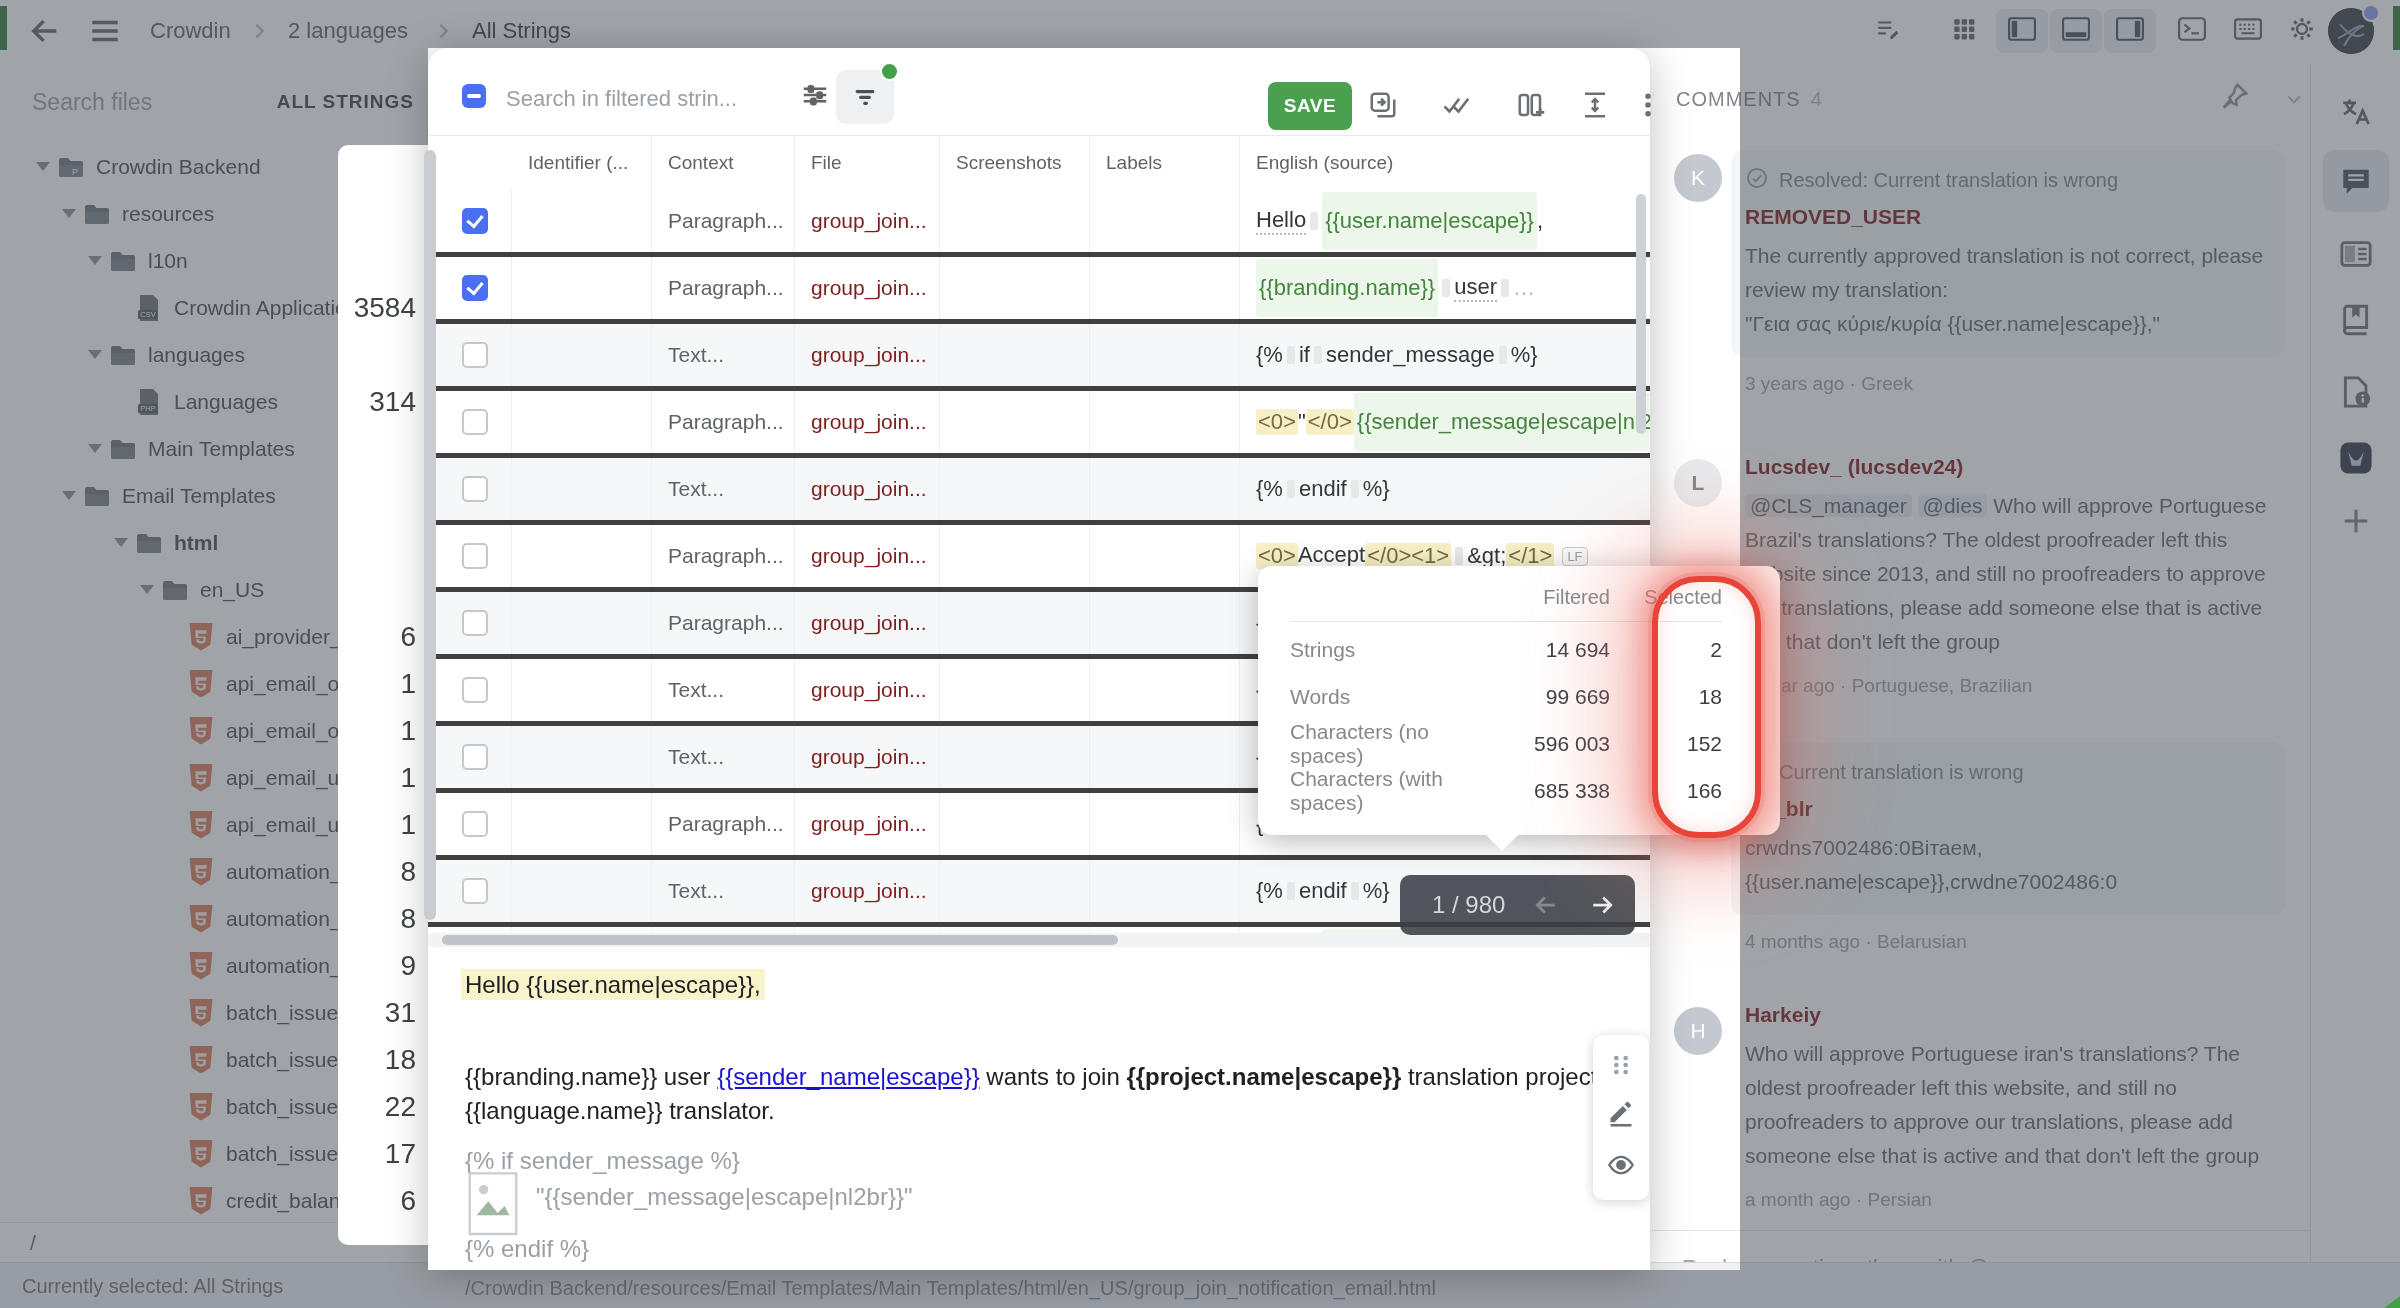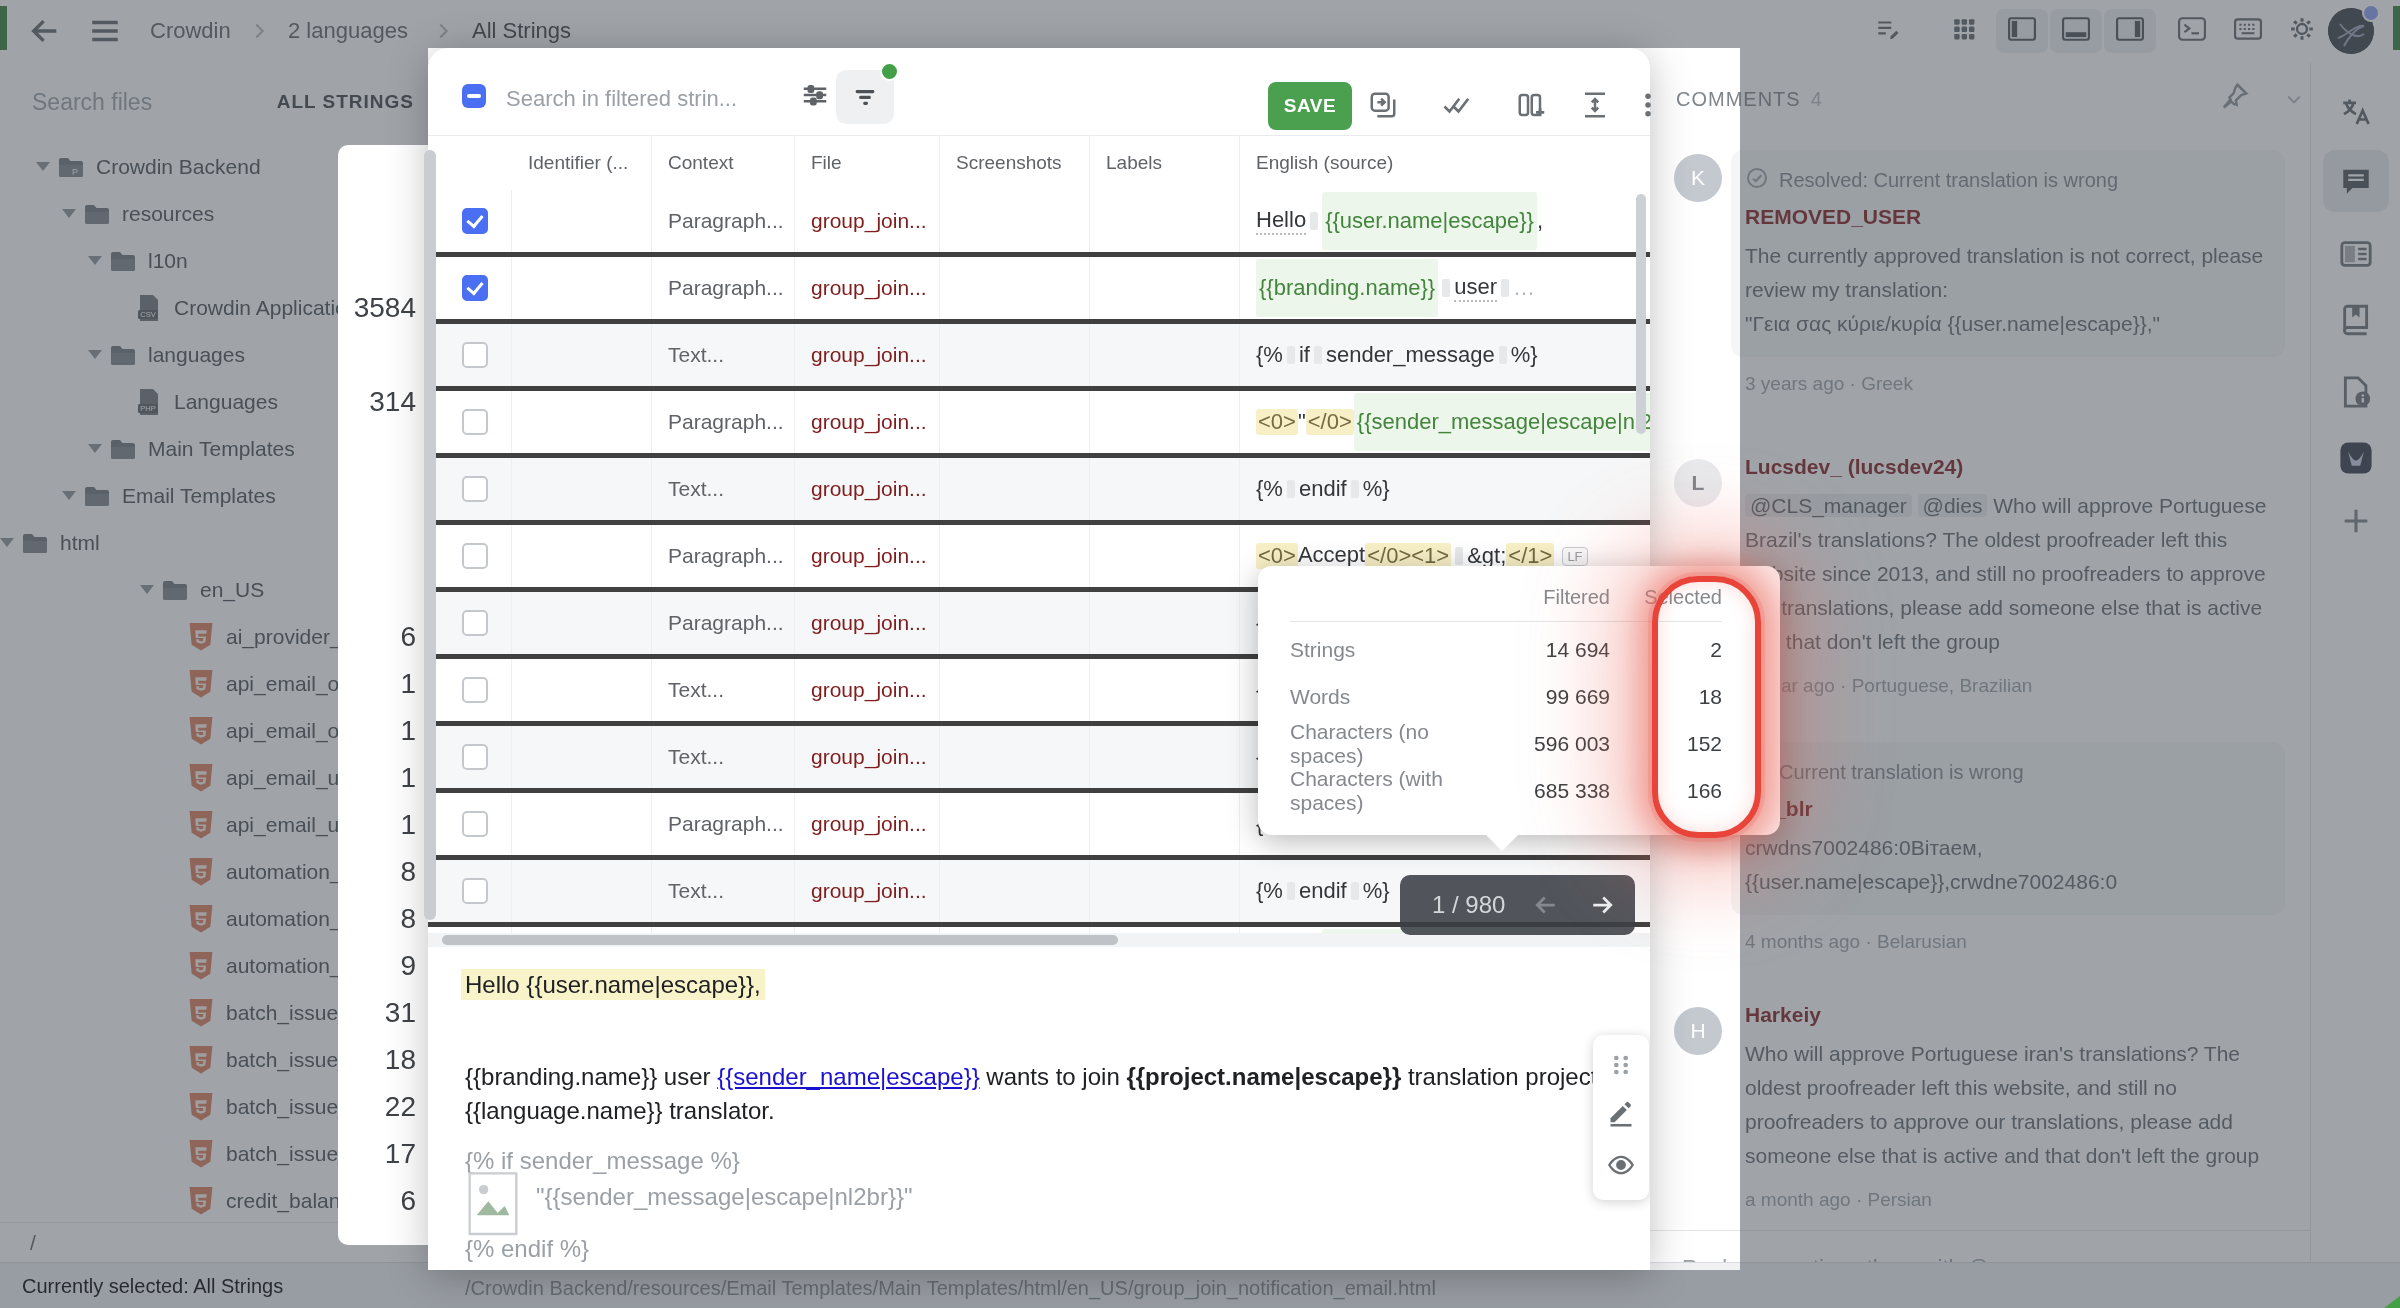--- a/index.html
+++ b/index.html
@@ -31,21 +31,21 @@
   .tarrow{width:0;height:0;border-left:7px solid transparent;border-right:7px solid transparent;border-top:9px solid #8d9196;margin-right:8px;flex:0 0 auto;}
   .tspacer{display:inline-block;width:22px;flex:0 0 auto;}
   .ticon{width:28px;height:28px;margin-right:10px;flex:0 0 auto;display:flex;align-items:center;}
   .ticon svg{width:26px;height:28px;}
   .tlabel{font-size:21px;color:#494e53;}
   #side-scrollbar{left:424px;top:150px;width:12px;height:770px;background:#c9cdd2;border-radius:6px;z-index:110;}
   #slash-row{left:0;top:1222px;width:428px;height:40px;background:#fff;border-top:1px solid #e3e5e7;font-size:21px;color:#5f6368;line-height:40px;padding-left:30px;box-sizing:border-box;}
 
   
   #footer{left:0;top:1262px;width:2400px;height:46px;background:#eff1f3;border-top:1px solid #dadce0;}
-  #footer-status{position:absolute;left:22px;top:12px;font-size:20px;color:#000000;}
+  #footer-status{position:absolute;left:22px;top:12px;font-size:20px;color:#737373;}
   #footer-path{position:absolute;left:465px;top:14px;font-size:20px;color:#85898d;}
 
   
   #comments{left:1650px;top:63px;width:660px;height:1199px;background:#ffffff;}
   #comments-header{position:absolute;left:26px;top:25px;font-size:20px;letter-spacing:1px;color:#80868b;}
   #comments-count{color:#b4b8bc;margin-left:10px;}
   #pin-ic{position:absolute;left:570px;top:18px;width:30px;height:30px;}
   #chevd-ic{position:absolute;left:634px;top:26px;width:20px;height:20px;}
   #clist{position:absolute;left:0;top:87px;right:0;}
   .citem{position:relative;}
@@ -338,21 +338,21 @@
         <div class="titem" style="padding-left: 62px;">
           <span class="tarrow"></span>
           <span class="ticon">
             <svg viewBox="0 0 26 22">
               <path d="M1 4q0-2 2-2h7l2.5 3H23q2 0 2 2v12q0 2-2 2H3q-2 0-2-2z" fill="#6e7478"></path>
               <path d="M1 9h24v10q0 2-2 2H3q-2 0-2-2z" fill="#7d8387"></path>
             </svg>
           </span>
           <span class="tlabel">Email Templates</span>
         </div>
-        <div class="titem" style="">
+        <div class="titem" style="padding-left: 114px; font-weight: bold;">
           <span class="tarrow"></span>
           <span class="ticon">
             <svg viewBox="0 0 26 22">
               <path d="M1 4q0-2 2-2h7l2.5 3H23q2 0 2 2v12q0 2-2 2H3q-2 0-2-2z" fill="#6e7478"></path>
               <path d="M1 9h24v10q0 2-2 2H3q-2 0-2-2z" fill="#7d8387"></path>
             </svg>
           </span>
           <span class="tlabel">html</span>
         </div>
         <div class="titem" style="padding-left: 140px;">

